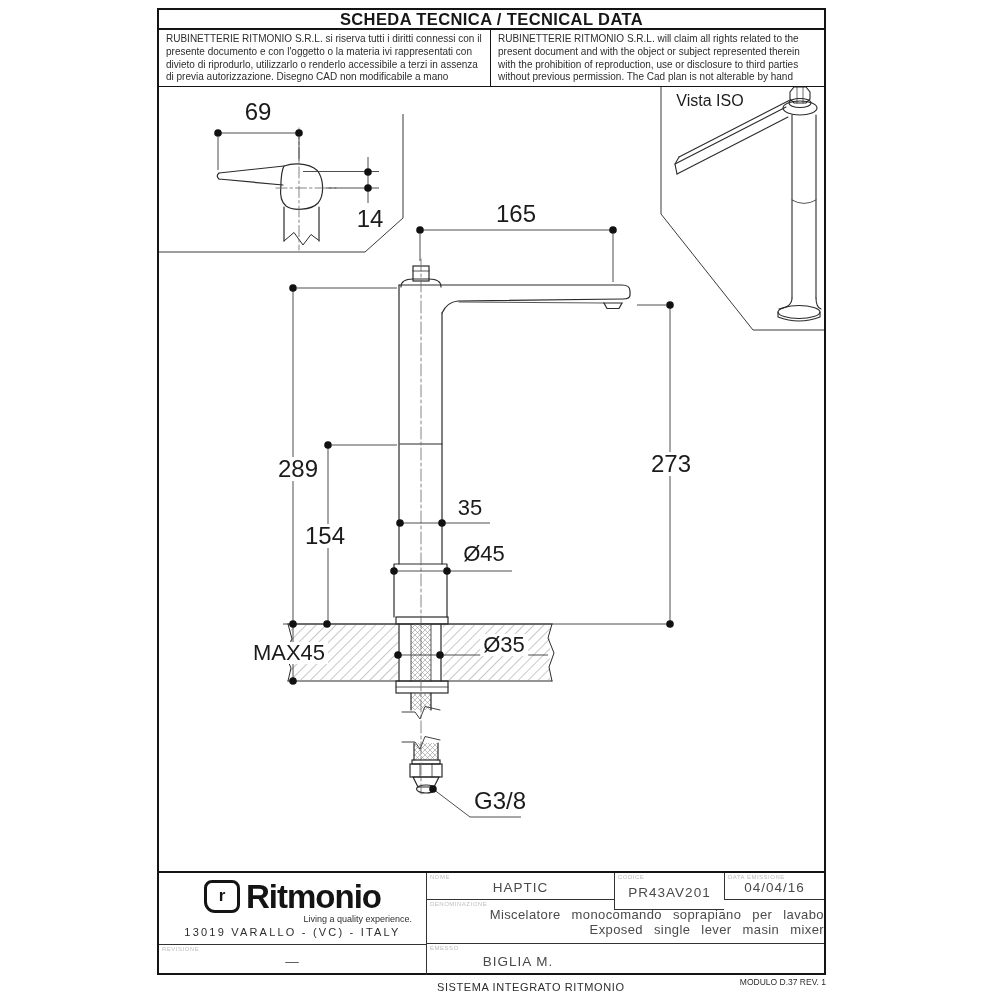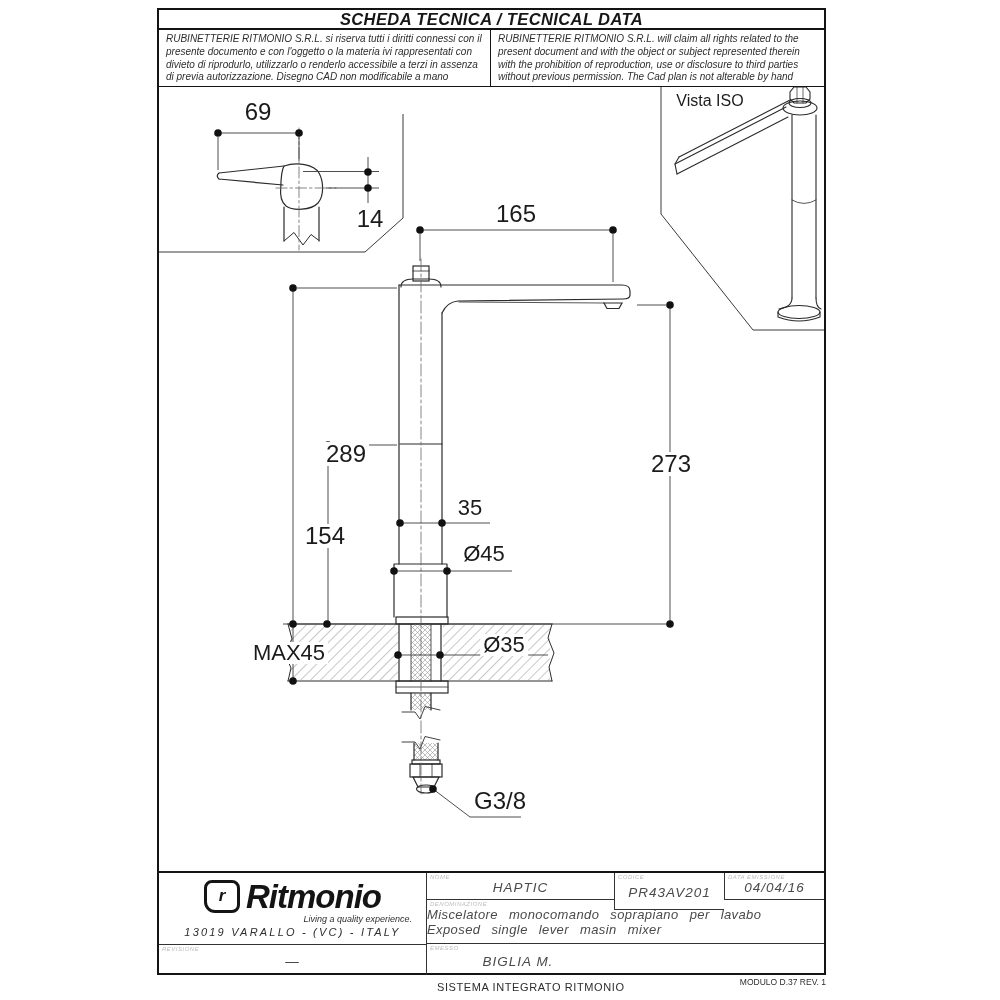--- a/index.html
+++ b/index.html
@@ -1,20 +1,20 @@
 <!DOCTYPE html>
 <html><head>
 <meta charset="utf-8">
 <style>
   html,body{margin:0;padding:0;}
   body{width:1000px;height:1000px;background:#fff;position:relative;
        font-family:"Liberation Sans", sans-serif;color:#222;overflow:hidden;}
   .abs{position:absolute;}
   
-  .sheet{left:157px;top:8px;width:669px;height:967px;border:2px solid #141414;box-sizing:border-box;background:transparent;font-style:italic;}
+  .sheet{left:157px;top:8px;width:669px;height:967px;border:2px solid #141414;box-sizing:border-box;background:transparent;}
   .title-row{left:0;top:0;width:100%;height:20px;border-bottom:2px solid #141414;box-sizing:border-box;
              display:flex;align-items:center;justify-content:center;font-size:16.5px;font-weight:bold;
              letter-spacing:.4px;color:#161616;}
   .disc-row{left:0;top:20px;width:100%;height:57px;border-bottom:1.5px solid #141414;box-sizing:border-box;display:flex;}
   .disc-cell{font-size:10px;line-height:1.28;color:#2d2d2d;padding:3px 7px 2px 7px;box-sizing:border-box;}
   .disc-it{width:331px;}
   .disc-en{flex:1;border-left:1.5px solid #141414;}
   
   .dim{position:absolute;transform:translate(-50%,-50%);background:#fff;padding:0 3px;
        font-size:24px;color:#1b1b1b;white-space:nowrap;line-height:1;}
@@ -28,21 +28,21 @@
   .logo-row{display:flex;align-items:center;gap:6px;}
   .logo-mark{width:30px;height:27px;border:3px solid #141414;border-radius:8px 8px 8px 11px;
              display:flex;align-items:center;justify-content:center;font-weight:bold;font-size:17px;color:#141414;}
   .logo-word{font-size:33px;font-weight:bold;color:#141414;letter-spacing:-1px;line-height:1;}
   .logo-tag{font-size:9px;color:#2e2e2e;margin-top:1px;align-self:flex-end;margin-right:14px;}
   .logo-addr{font-size:11px;color:#2e2e2e;letter-spacing:2.2px;margin-top:2px;}
   .cell{box-sizing:border-box;position:absolute;}
   .cell .lbl{position:absolute;top:1px;left:3px;font-size:6px;color:#bdbdbd;letter-spacing:.5px;}
   .cell .val{position:absolute;left:0;right:0;top:50%;transform:translateY(-42%);text-align:center;
              font-size:13.5px;color:#4a4a4a;letter-spacing:1px;white-space:nowrap;}
-  .desc-line{text-align:left;font-size:13px;color:#4a4a4a;word-spacing:7px;letter-spacing:.4px;white-space:nowrap;}
+  .desc-line{text-align:right;font-size:13px;color:#4a4a4a;word-spacing:7px;letter-spacing:.4px;white-space:nowrap;}
   .footer-sys{font-size:11px;color:#2d2d2d;letter-spacing:.6px;}
   .footer-mod{font-size:8.5px;color:#2d2d2d;}
   svg{overflow:visible;}
 </style>
 </head>
 <body>
 
 <svg class="abs" style="left:0;top:0;" width="1000" height="1000" viewBox="0 0 1000 1000">
   <defs>
     <pattern id="hatch" width="7" height="7" patternUnits="userSpaceOnUse" patternTransform="rotate(45)">
@@ -158,21 +158,21 @@
       <circle cx="299" cy="133" r="3.8"></circle>
     <circle cx="368" cy="172" r="3.8"></circle>
       <circle cx="368" cy="188" r="3.8"></circle>
   </g>
 </svg>
 
 <div>
   <span class="dim" style="left:258px;top:112px;">69</span>
   <span class="dim" style="left:370px;top:219px;">14</span>
   <span class="dim" style="left:516px;top:214px;">165</span>
-  <span class="dim" style="left:298px;top:454px;margin-left:48px;">289</span>
+  <span class="dim" style="left:298px;top:469px;">289</span>
   <span class="dim" style="left:671px;top:464px;">273</span>
   <span class="dim" style="left:325px;top:536px;">154</span>
   <span class="dim sm" style="left:470px;top:508px;">35</span>
   <span class="dim sm" style="left:484px;top:554px;">Ø45</span>
   <span class="dim sm" style="left:289px;top:653px;">MAX45</span>
   <span class="dim sm" style="left:504px;top:645px;">Ø35</span>
   <span class="dim" style="left:500px;top:801px;">G3/8</span>
   <span class="iso-label" style="left:710px;top:101px;">Vista ISO</span>
 </div>
 

